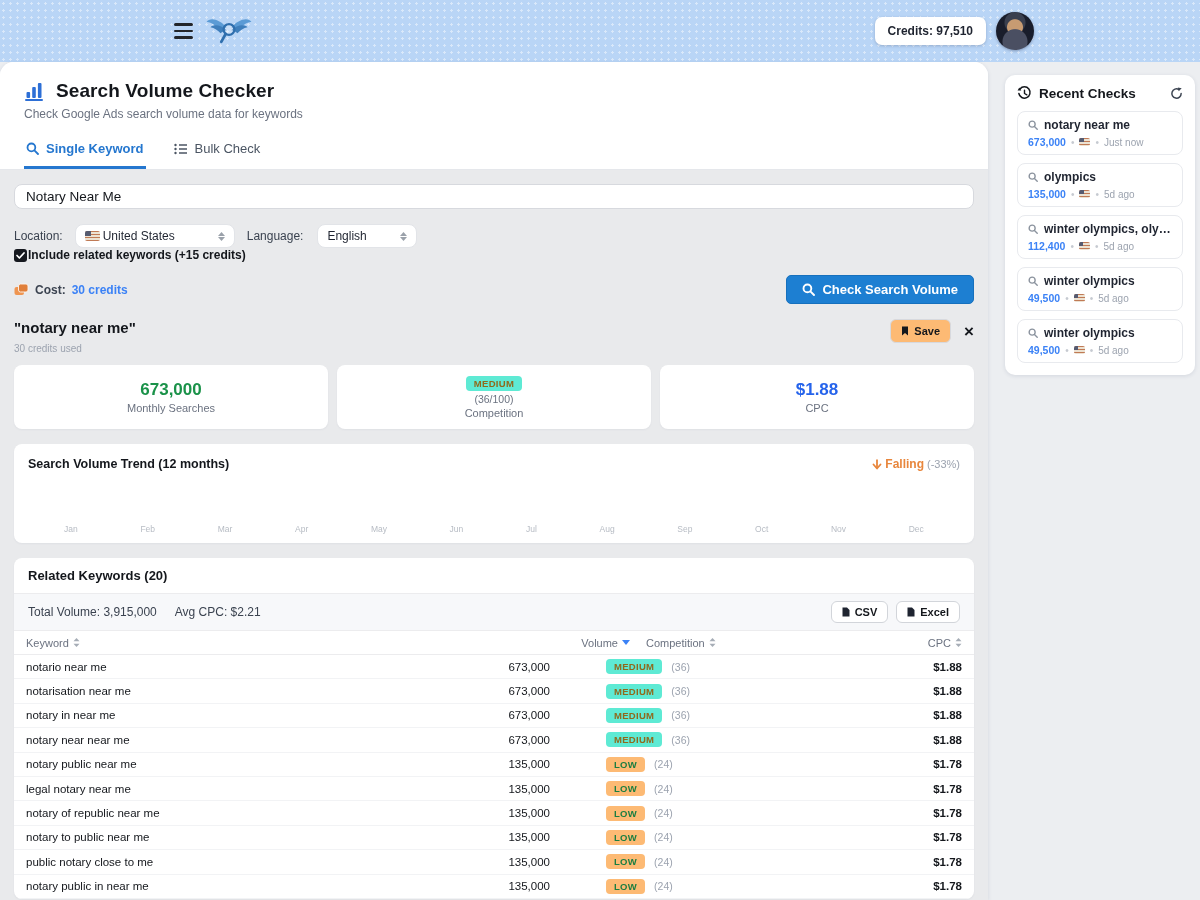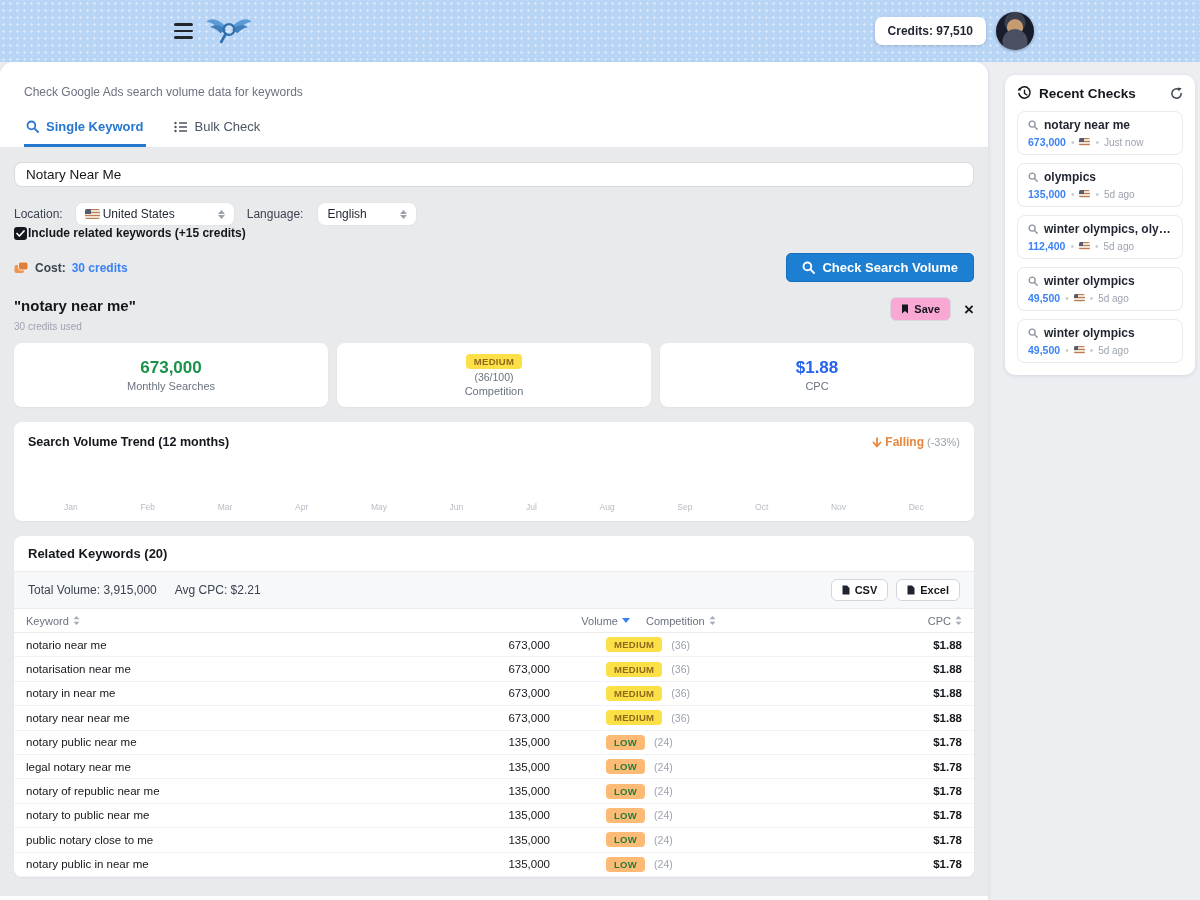--- a/index.html
+++ b/index.html
@@ -72,36 +72,36 @@
   .cost-label { font-size:12px; font-weight:600; color:#3b4350; }
   .cost-value { font-size:12px; font-weight:600; color:#3b82f6; }
   .check-btn { display:flex; align-items:center; gap:7px; background:#1d7fd2; border:1px solid #1670bd;
     color:#fff; font-family:inherit; font-size:13px; font-weight:700; padding:6px 15px;
     border-radius:5px; cursor:pointer; }
 
   .results-head { display:flex; align-items:flex-start; justify-content:space-between; margin-top:15px; }
   .result-query { font-size:15px; font-weight:700; color:#14171c; }
   .result-credits { font-size:10px; color:#9ca3af; margin-top:7px; }
   .results-actions { display:flex; align-items:center; gap:13px; }
-  .save-btn { display:flex; align-items:center; gap:5px; background:#f9a8d4; border:1px solid #d7d9de;
+  .save-btn { display:flex; align-items:center; gap:5px; background:#fdba74; border:1px solid #d7d9de;
     border-radius:6px; padding:5px 10px; font-family:inherit; font-size:11px; font-weight:600;
     color:#14171c; cursor:pointer; }
   .close-x { font-size:17px; font-weight:700; color:#14171c; line-height:1; cursor:pointer; }
 
   .stats { display:flex; gap:9px; margin-top:11px; }
   .stat-card { flex:1; background:#fff; border-radius:8px; height:64px; display:flex;
     flex-direction:column; align-items:center; justify-content:center; gap:2px;
     box-shadow:0 1px 2px rgba(30,50,90,.05); }
   .stat-value { font-size:17px; font-weight:700; }
   .stat-value.green { color:#1a9249; }
   .stat-value.blue { color:#2563eb; }
   .stat-label { font-size:11px; color:#6b7280; }
   .stat-sub { font-size:10.5px; color:#6b7280; }
   .badge { display:inline-block; border-radius:4px; padding:2px 8px; font-size:9.5px; font-weight:700; letter-spacing:.3px; }
-  .badge.medium { background:#fde047; color:#8f6a1d; }
+  .badge.medium { background:#5eead4; color:#8f6a1d; }
   .badge.low { background:#fdba74; color:#1b7e41; }
 
   .trend-card { background:#fff; border-radius:8px; margin-top:15px; height:99px;
     padding:13px 14px 9px 14px; box-shadow:0 1px 2px rgba(30,50,90,.05);
     display:flex; flex-direction:column; }
   .trend-head { display:flex; justify-content:space-between; align-items:center; }
   .trend-title { font-size:12.5px; font-weight:600; color:#14171c; }
   .trend-dir { display:flex; align-items:center; gap:3px; }
   .trend-falling { font-size:12px; font-weight:600; color:#e8863c; }
   .trend-change { font-size:11px; color:#9ca3af; }
@@ -179,20 +179,31 @@
     </span>
   </div>
   <div class="topbar-right">
     <div class="credits-badge">Credits: 97,510</div>
     <div class="avatar"></div>
   </div>
 </div>
 
 <div class="main-panel">
   <div class="panel-head">
+    <div class="title-row">
+      <span>
+        <svg width="22" height="19" viewBox="0 0 22 19">
+          <rect x="2.5" y="10" width="3.6" height="6" rx="1" fill="#2d6fd6"></rect>
+          <rect x="8.2" y="5" width="3.6" height="11" rx="1" fill="#2d6fd6"></rect>
+          <rect x="13.9" y="1" width="3.6" height="15" rx="1" fill="#2d6fd6"></rect>
+          <rect x="1" y="17" width="18" height="2" rx="1" fill="#2d6fd6"></rect>
+        </svg>
+      </span>
+      <h1>Search Volume Checker</h1>
+    </div>
     <div class="subtitle">Check Google Ads search volume data for keywords</div>
     <div class="tabs">
       <div class="tab active">
         <span>
           <svg width="13" height="13" viewBox="0 0 13 13">
               <circle cx="5.4" cy="5.4" r="3.9" fill="none" stroke="#2577cf" stroke-width="1.8"></circle>
               <line x1="8.4" y1="8.4" x2="12" y2="12" stroke="#2577cf" stroke-width="1.8" stroke-linecap="round"></line>
             </svg>
         </span>
         <span>Single Keyword</span>

